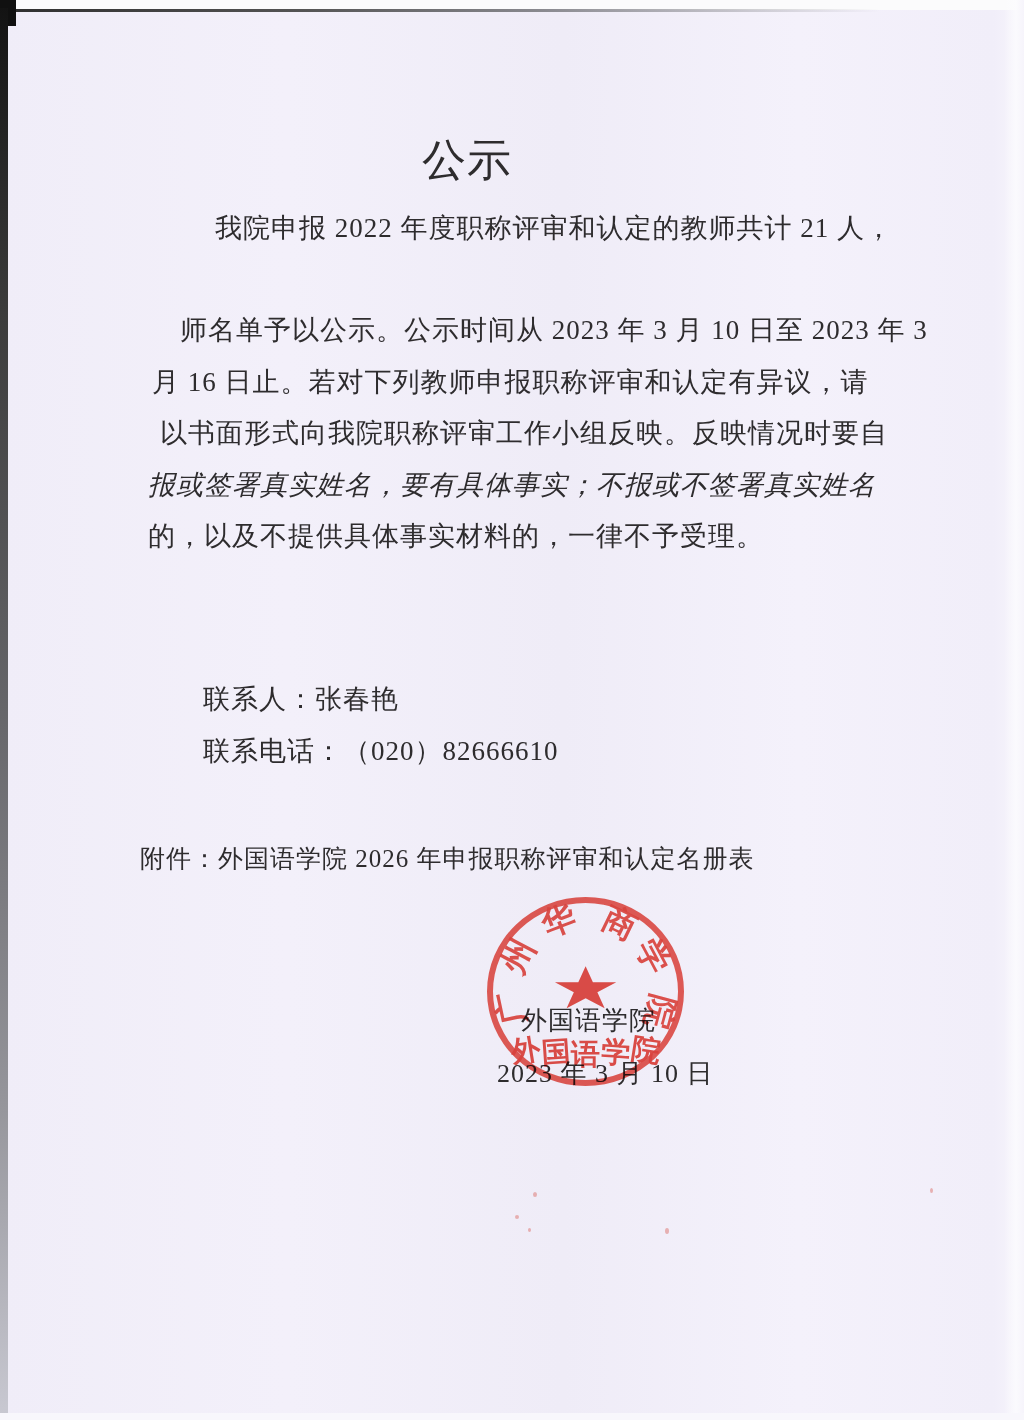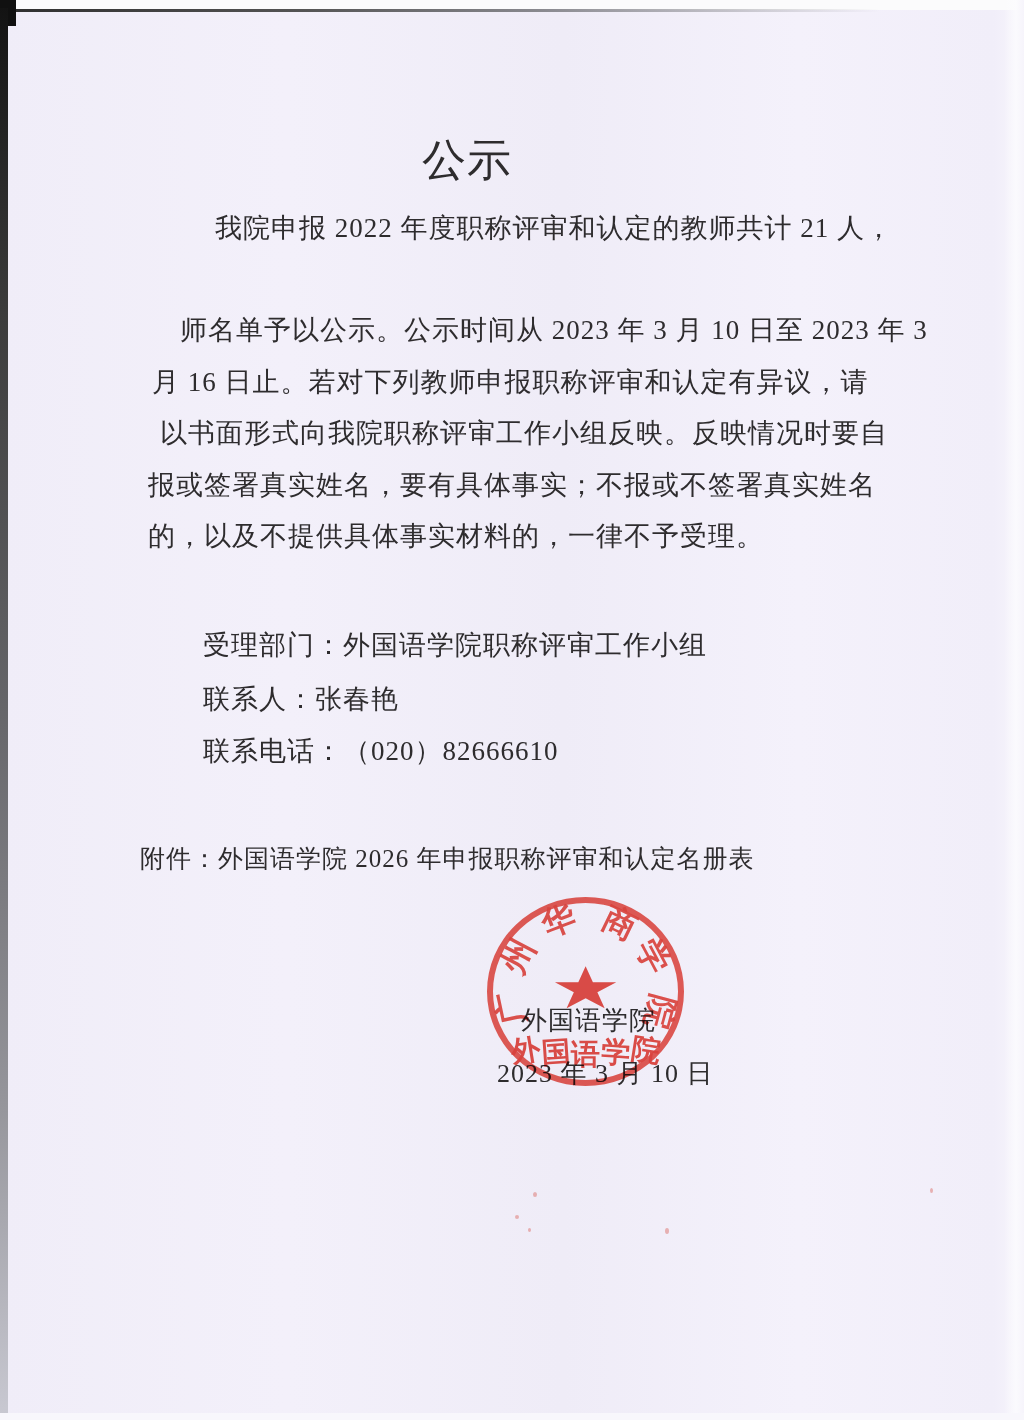--- a/index.html
+++ b/index.html
@@ -80,24 +80,23 @@
   <div class="edge-left"></div>
   <div class="edge-right"></div>
   <div class="edge-bottom"></div>
 
   <div class="title ink">公示</div>
 
   <div class="line ink" style="left:215px;top:210px;">我院申报 2022 年度职称评审和认定的教师共计 21 人，</div>
   <div class="line ink" style="left:132px;top:312px;margin-left:48px;">师名单予以公示。公示时间从 2023 年 3 月 10 日至 2023 年 3</div>
   <div class="line ink" style="left:152px;top:364px;">月 16 日止。若对下列教师申报职称评审和认定有异议，请</div>
   <div class="line ink" style="left:148px;top:415px;margin-left:12px;">以书面形式向我院职称评审工作小组反映。反映情况时要自</div>
-  <div class="line ink" style="left:148px;top:467px;">报或签署真实姓名，要有具体事实；不报或不签署真实姓名</div>
+  <div class="line ink" style="left:148px;top:467px;font-style:italic;">报或签署真实姓名，要有具体事实；不报或不签署真实姓名</div>
   <div class="line ink" style="left:148px;top:518px;">的，以及不提供具体事实材料的，一律不予受理。</div>
 
-  <div class="contact-line ink" style="top:627px;">受理部门：外国语学院职称评审工作小组</div>
   <div class="contact-line ink" style="top:681px;">联系人：张春艳</div>
   <div class="contact-line ink" style="top:733px;">联系电话：（020）82666610</div>
 
   <div class="attachment ink">附件：外国语学院 2026 年申报职称评审和认定名册表</div>
 
   <div class="sig-org ink">外国语学院</div>
   <div class="sig-date ink">2023 年 3 月 10 日</div>
 
   <div class="seal">
     <span class="seal-char arc0">广</span>

